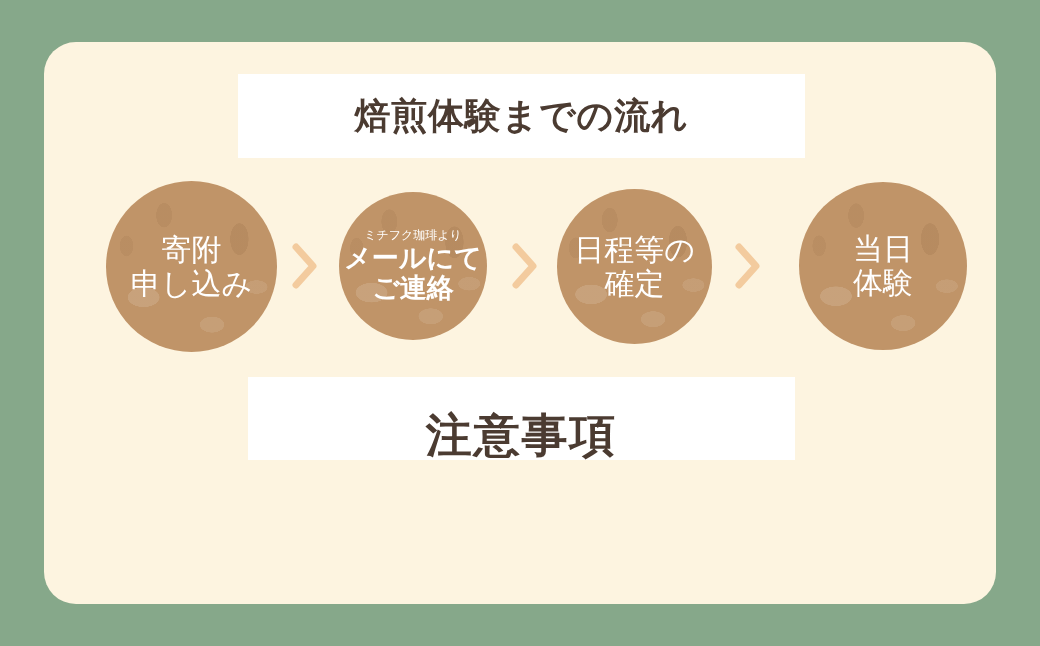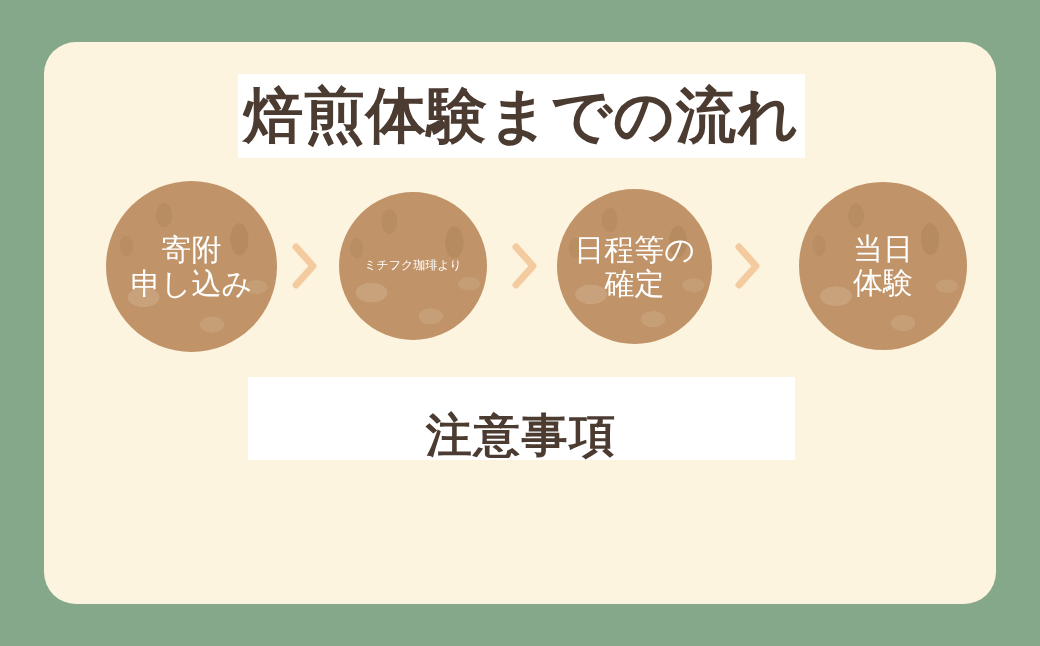--- a/index.html
+++ b/index.html
@@ -55,21 +55,21 @@
   }
 
   .heading-text {
     color: #4b3b31;
     font-weight: 700;
     letter-spacing: 0.02em;
     white-space: nowrap;
     line-height: 1;
   }
   #title-text {
-    font-size: 60px;
+    font-size: 36px;
   }
   #notice-text {
     font-size: 46px;
     letter-spacing: 0.04em;
     margin-top: 32px;
   }
 
   
   #flow {
     position: absolute;
@@ -184,20 +184,22 @@
         </span>
       </div>
 
       <svg class="chevron" id="chevron-1" viewBox="0 0 28 48">
         <polyline points="5,5 22,24 5,43" fill="none" stroke="#f3cb9e" stroke-width="7" stroke-linecap="round" stroke-linejoin="round"></polyline>
       </svg>
 
       <div class="circle" id="circle-2">
         <span class="lines">
           <span class="c-small">ミチフク珈琲より</span>
+          <span class="c-main-sm">メールにて</span>
+          <span class="c-main-sm">ご連絡</span>
         </span>
       </div>
 
       <svg class="chevron" id="chevron-2" viewBox="0 0 28 48">
         <polyline points="5,5 22,24 5,43" fill="none" stroke="#f3cb9e" stroke-width="7" stroke-linecap="round" stroke-linejoin="round"></polyline>
       </svg>
 
       <div class="circle" id="circle-3">
         <span class="lines">
           <span class="c-main">日程等の</span>

